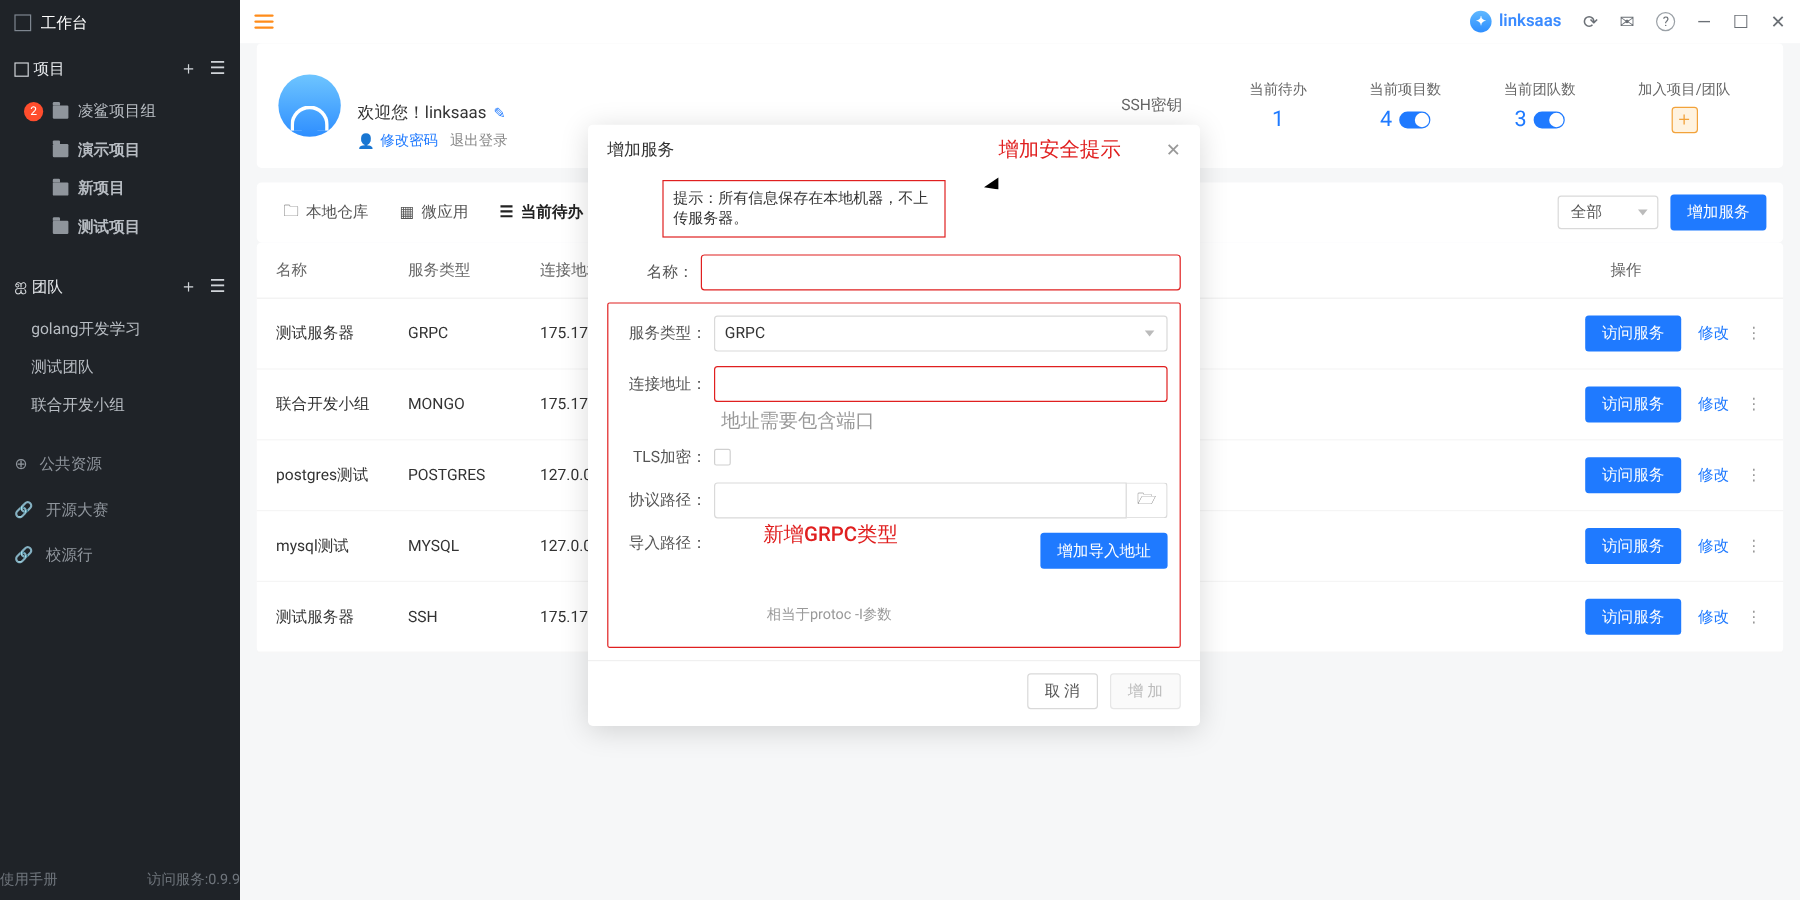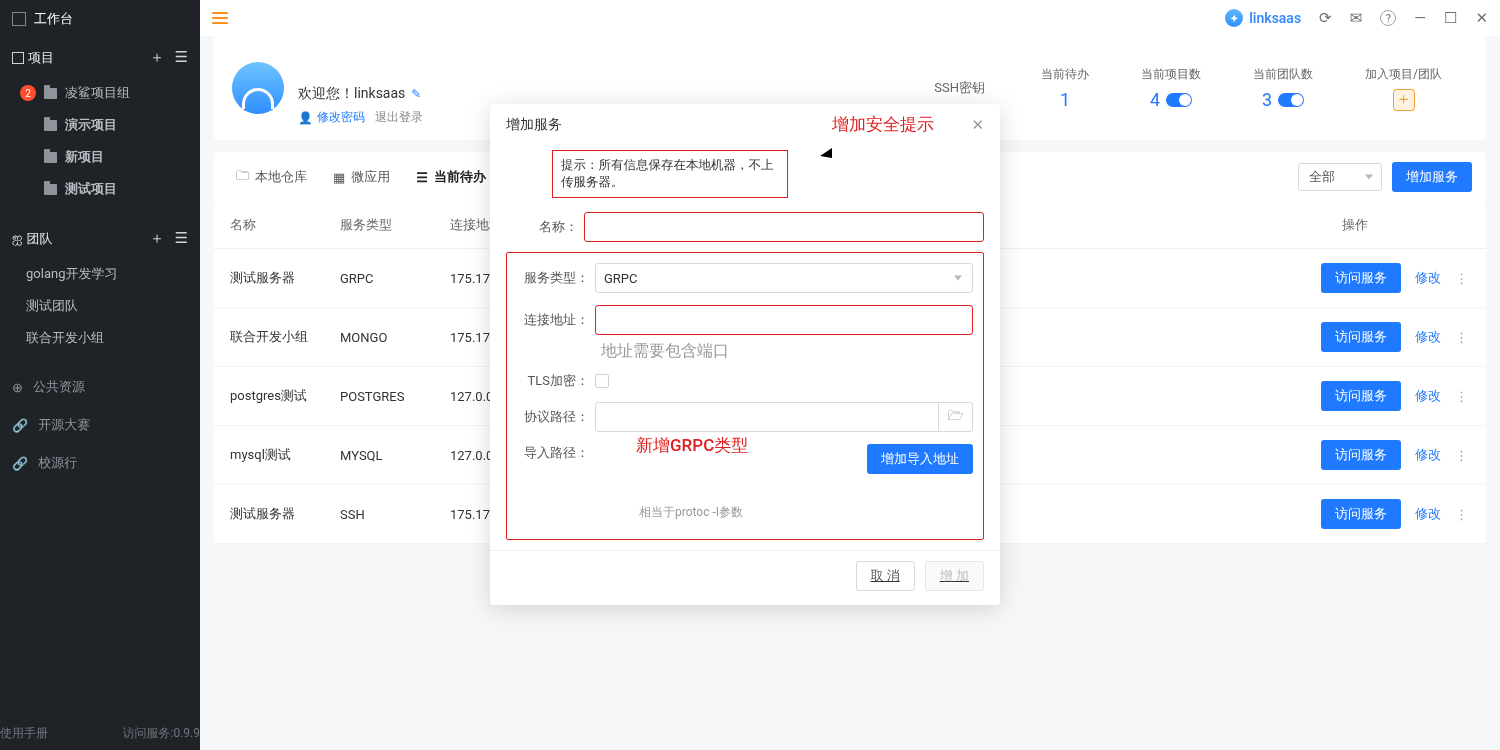--- a/index.html
+++ b/index.html
@@ -74,21 +74,21 @@
 .finput { flex:1; border:1px solid #d9d9d9; border-radius:3px; height:30px; padding:0 8px; font-size:13px; }
 .finput.red { border-color:#e02020; }
 .fselect { flex:1; border:1px solid #d9d9d9; border-radius:3px; height:30px; padding:0 8px; font-size:13px; display:flex; align-items:center; position:relative; color:#333; }
 .fselect:after { content:""; position:absolute; right:10px; top:50%; width:0;height:0;border-left:4px solid transparent;border-right:4px solid transparent;border-top:5px solid #bbb; transform:translateY(-50%); }
 .hint { font-size:16px; color:#999; margin:-6px 0 10px 84px; }
 .checkbox { width:14px; height:14px; border:1px solid #d0d0d0; border-radius:2px; }
 .proto-row { display:flex; flex:1; }
 .proto-row .finput { border-radius:3px 0 0 3px; }
 .proto-row .folderbtn { width:34px; height:30px; border:1px solid #d9d9d9; border-left:none; border-radius:0 3px 3px 0; display:flex; align-items:center; justify-content:center; color:#777; cursor:pointer; }
 .redbox { border:1.5px solid #e02020; border-radius:2px; padding:10px 10px 6px 10px; margin-top:-2px; }
-.modal-foot { display:flex; justify-content:flex-end; gap:10px; padding:10px 16px 14px; border-top:1px solid #f0f0f0;text-decoration:underline; }
+.modal-foot { display:flex; justify-content:flex-end; gap:10px; padding:10px 16px 14px; border-top:1px solid #f0f0f0; }
 .btn-default { border:1px solid #d9d9d9; background:#fff; padding:5px 14px; border-radius:3px; font-size:13px; cursor:pointer; color:#555; }
 .btn-ghost { border:1px solid #e6e6e6; background:#fafafa; color:#bbb; padding:5px 14px; border-radius:3px; font-size:13px; }
 
 .callout { position:absolute; color:#e02020; font-size:17px; font-weight:500; }
 .arrow { position:absolute; width:54px; height:20px; }
 </style>
 </head>
 <body>
 
 <div class="sidebar">

